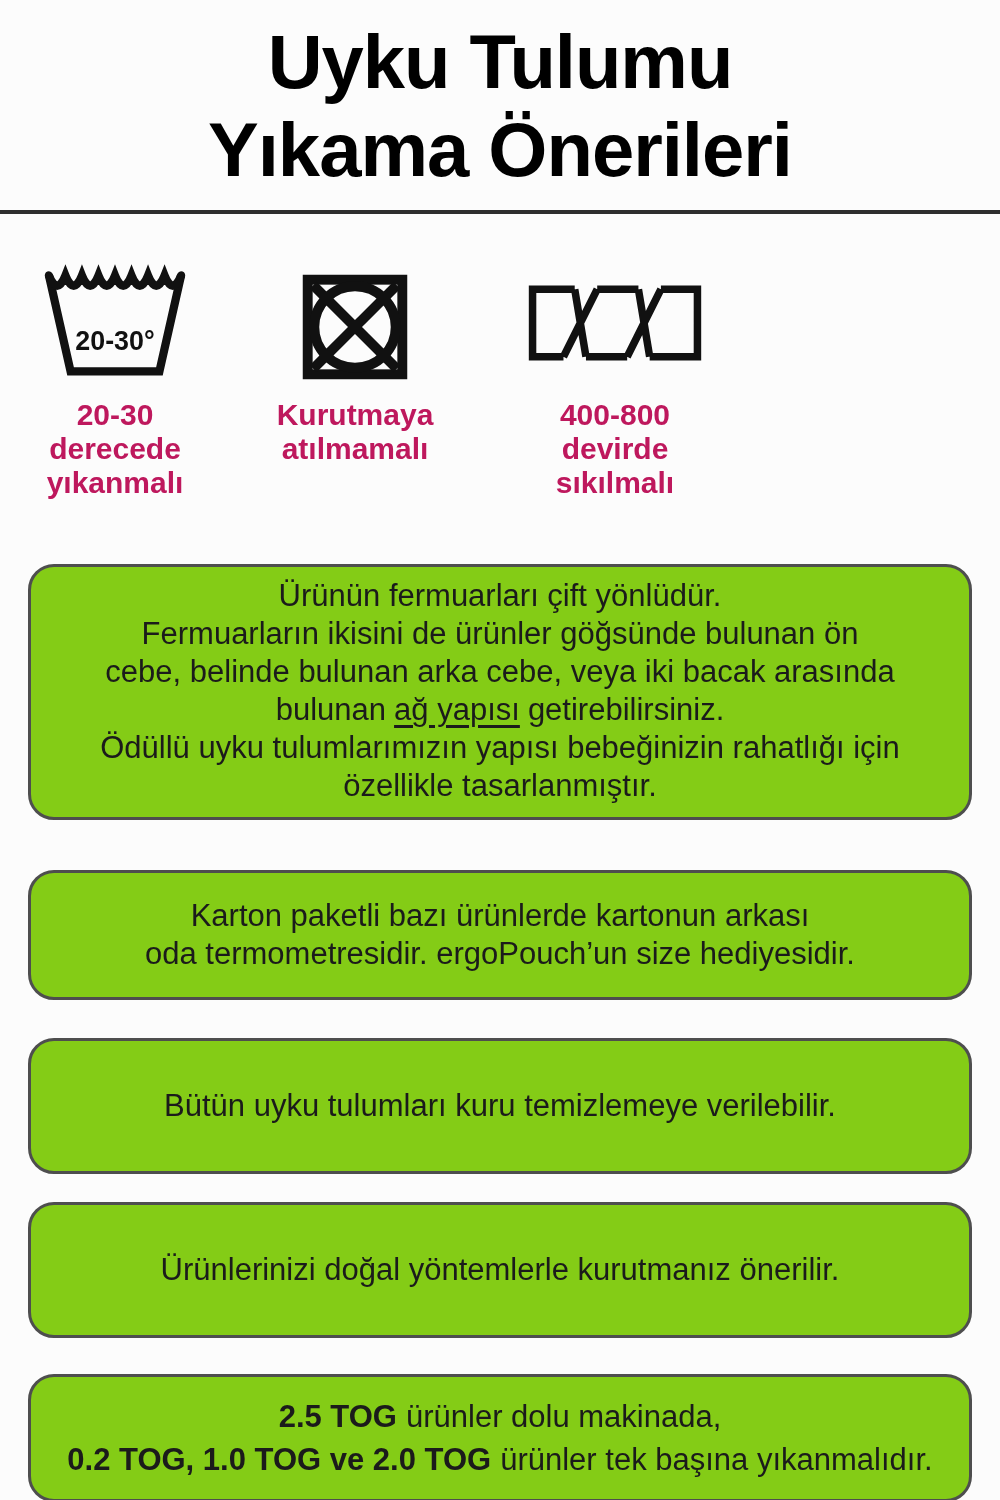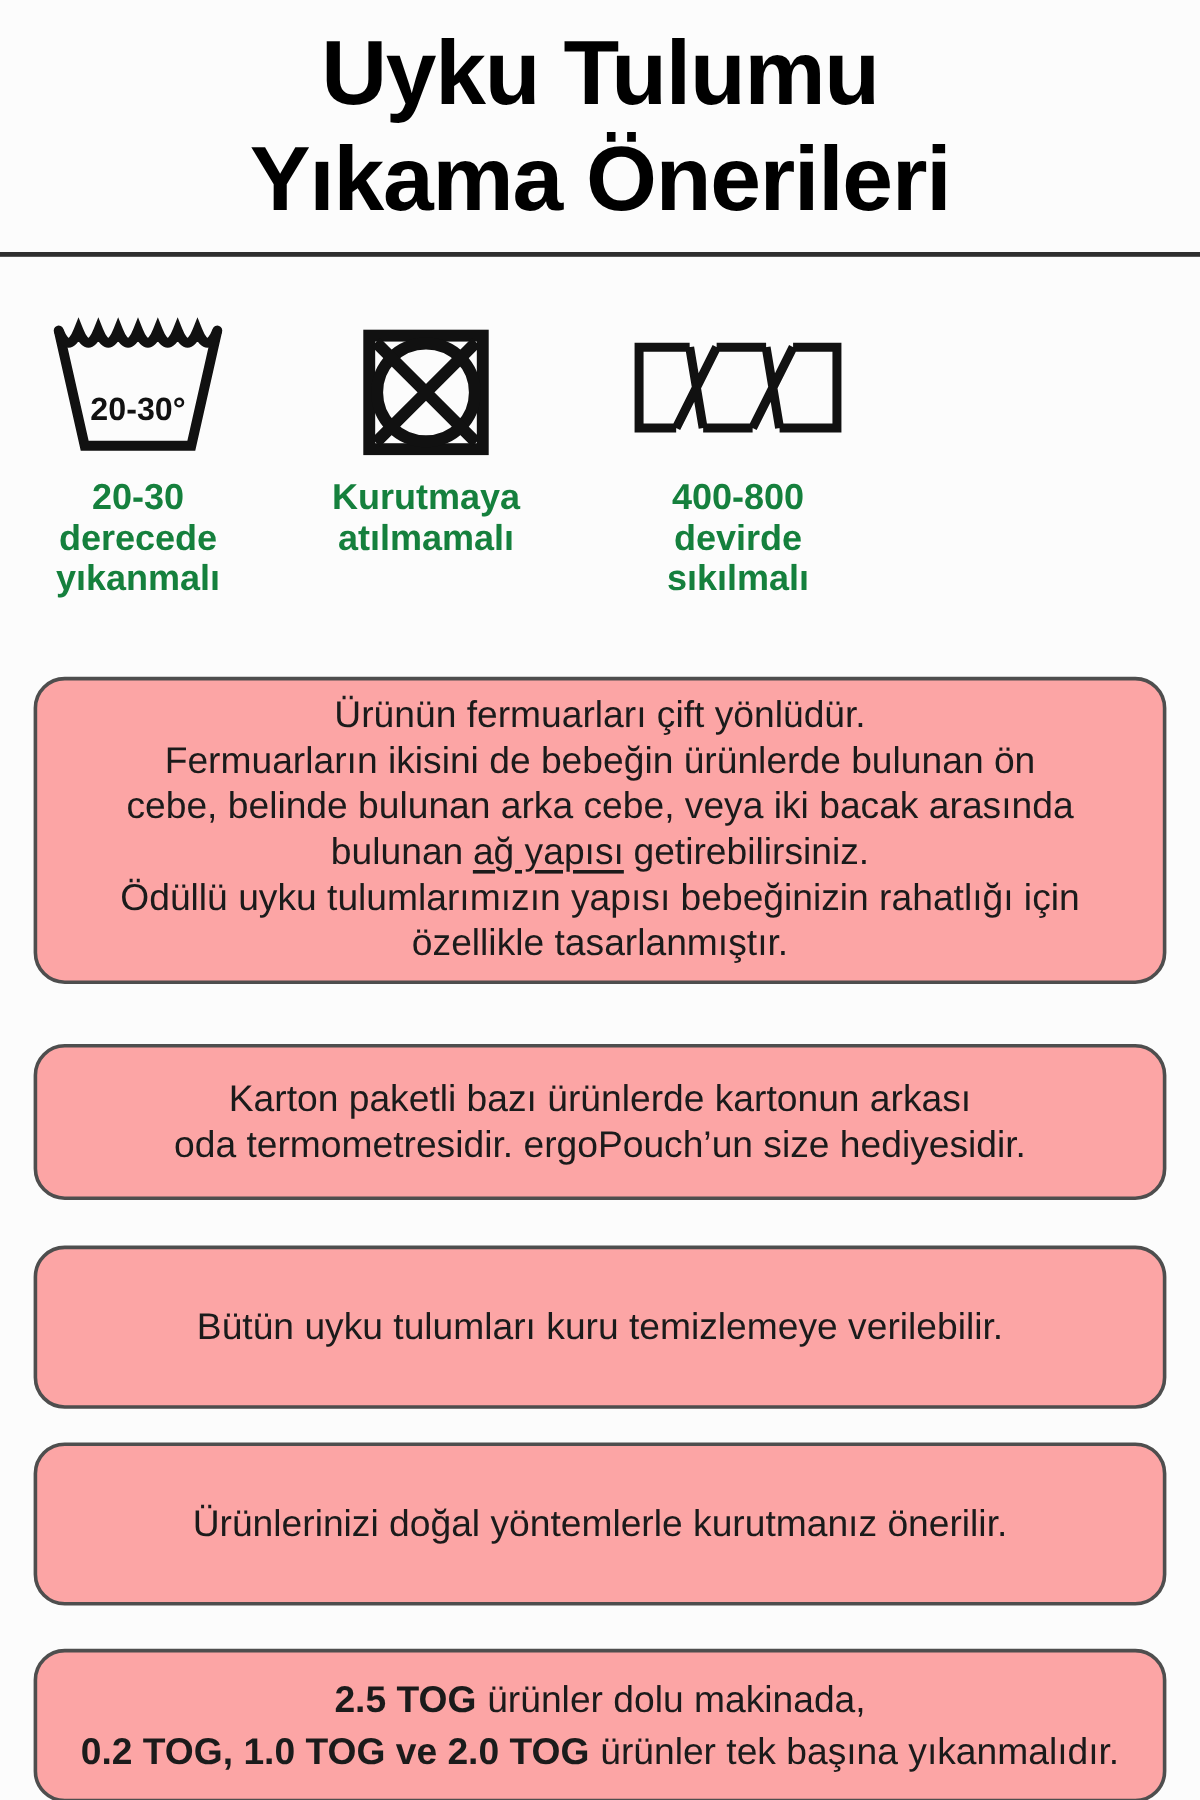--- a/index.html
+++ b/index.html
@@ -33,27 +33,27 @@
   .icon-box {
     height:128px;
     display:flex; align-items:flex-end; justify-content:center;
   }
   .care-label {
     text-align:center;
     font-size:30px;
     line-height:34px;
     font-weight:600;
     margin-top:10px;
-    color:#15803d;
+    color:#be185d;
   }
   .info-box {
     margin-left:28px; margin-right:28px;
     border:3px solid #4e4e4e;
     border-radius:26px;
-    background:#fca5a5;
+    background:#84cc16;
     text-align:center;
     font-size:31px;
     line-height:38px;
     font-weight:500;
     color:#1b1b1b;
   }
   #box-zipper   { margin-top:64px; padding:10px 8px 12px; }
   #box-carton   { margin-top:50px; padding:24px 0; }
   #box-dryclean { margin-top:38px; padding:46px 8px; }
   #box-naturaldry { margin-top:28px; padding:46px 8px; }
@@ -128,21 +128,21 @@
       <div>400-800</div>
       <div>devirde</div>
       <div>sıkılmalı</div>
     </div>
   </div>
 
 </div>
 
 <div class="info-box" id="box-zipper">
   <div>Ürünün fermuarları çift yönlüdür.</div>
-  <div>Fermuarların ikisini de bebeğin ürünlerde bulunan ön</div>
+  <div>Fermuarların ikisini de ürünler göğsünde bulunan ön</div>
   <div>cebe, belinde bulunan arka cebe, veya iki bacak arasında</div>
   <div><span>bulunan</span><span class="underline-seg">ağ yapısı</span><span>getirebilirsiniz.</span></div>
   <div>Ödüllü uyku tulumlarımızın yapısı bebeğinizin rahatlığı için</div>
   <div>özellikle tasarlanmıştır.</div>
 </div>
 
 <div class="info-box" id="box-carton">
   <div>Karton paketli bazı ürünlerde kartonun arkası</div>
   <div>oda termometresidir. ergoPouch’un size hediyesidir.</div>
 </div>

